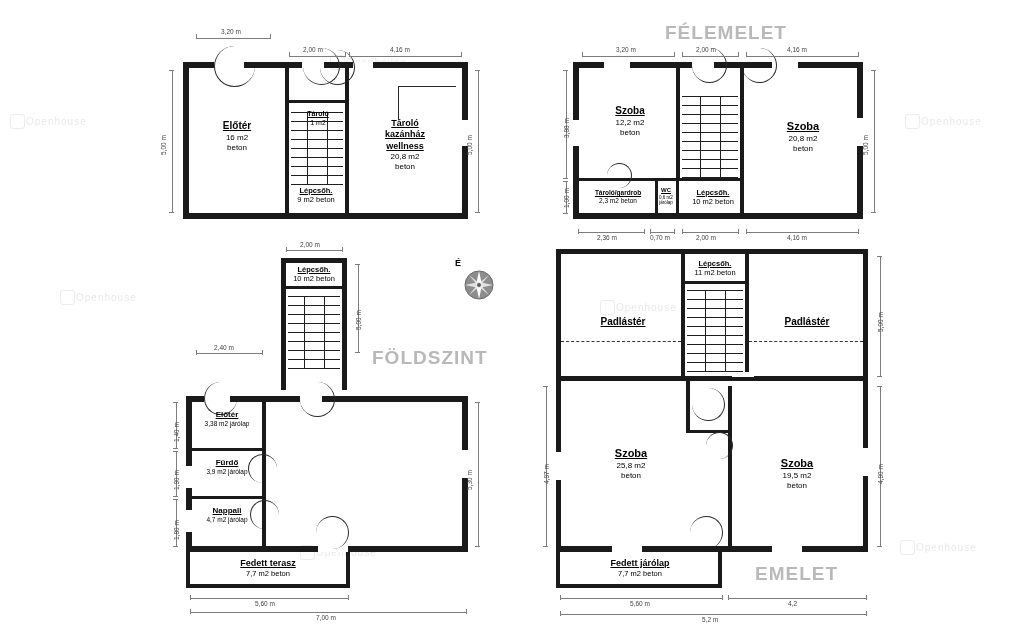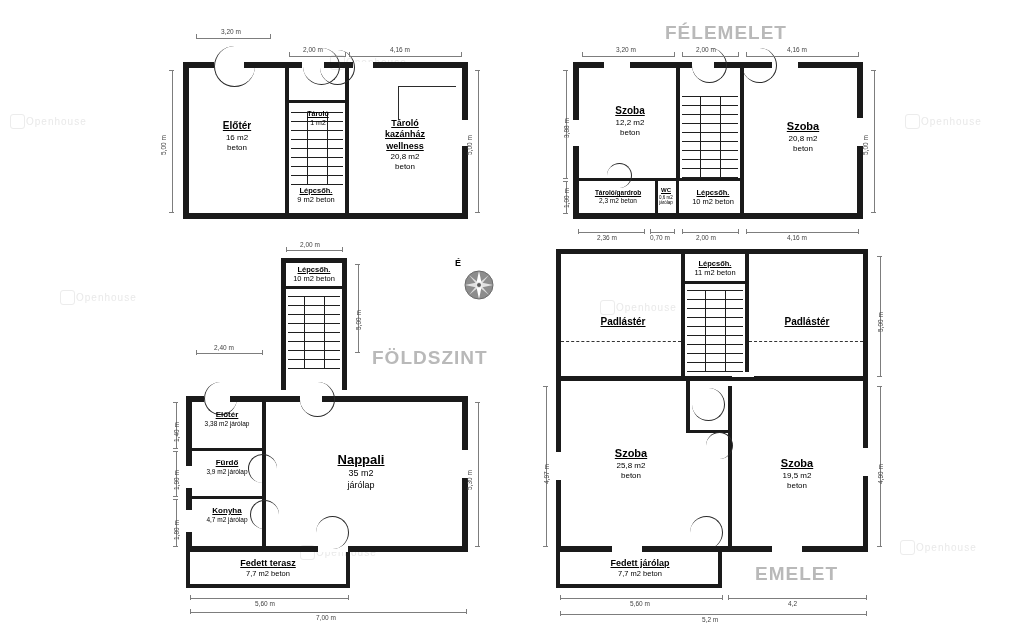--- a/index.html
+++ b/index.html
@@ -310,27 +310,22 @@
 
   <div class="roomtxt" style="left:192px;top:410px;width:70px;font-size:8px;">
     <div class="nm">Előtér</div>
     <div style="font-size:6.5px;">3,38 m2 járólap</div>
   </div>
   <div class="roomtxt" style="left:192px;top:458px;width:70px;font-size:8px;">
     <div class="nm">Fürdő</div>
     <div style="font-size:6.5px;">3,9 m2 járólap</div>
   </div>
   <div class="roomtxt" style="left:192px;top:506px;width:70px;font-size:8px;">
-    <div class="nm">Konyha</div>
+    <div class="nm">Nappali</div>
     <div style="font-size:6.5px;">4,7 m2 járólap</div>
-  </div>
-  <div class="roomtxt" style="left:306px;top:452px;width:110px;font-size:13px;">
-    <div class="nm">Nappali</div>
-    <div style="font-size:9px;">35 m2</div>
-    <div style="font-size:9px;">járólap</div>
   </div>
 
   <div class="wall" style="left:186px;top:552px;width:4px;height:36px;"></div>
   <div class="wall" style="left:186px;top:584px;width:164px;height:4px;"></div>
   <div class="wall" style="left:346px;top:552px;width:4px;height:36px;"></div>
   <div class="roomtxt" style="left:196px;top:558px;width:144px;font-size:9px;">
     <div class="nm">Fedett terasz</div>
     <div style="font-size:7.5px;">7,7 m2 beton</div>
   </div>
 

